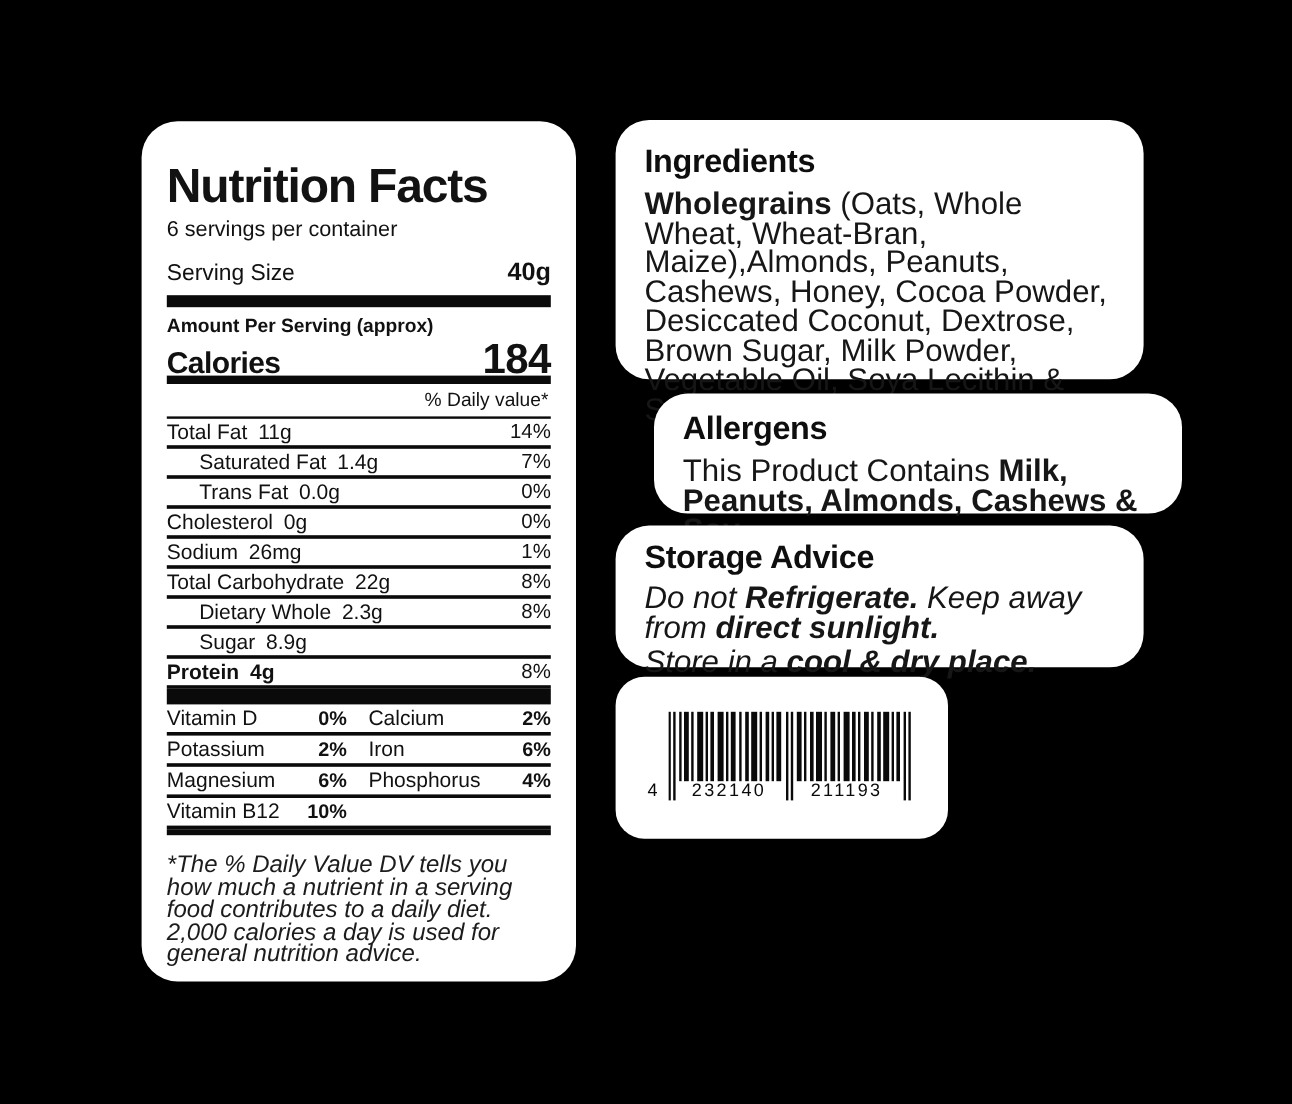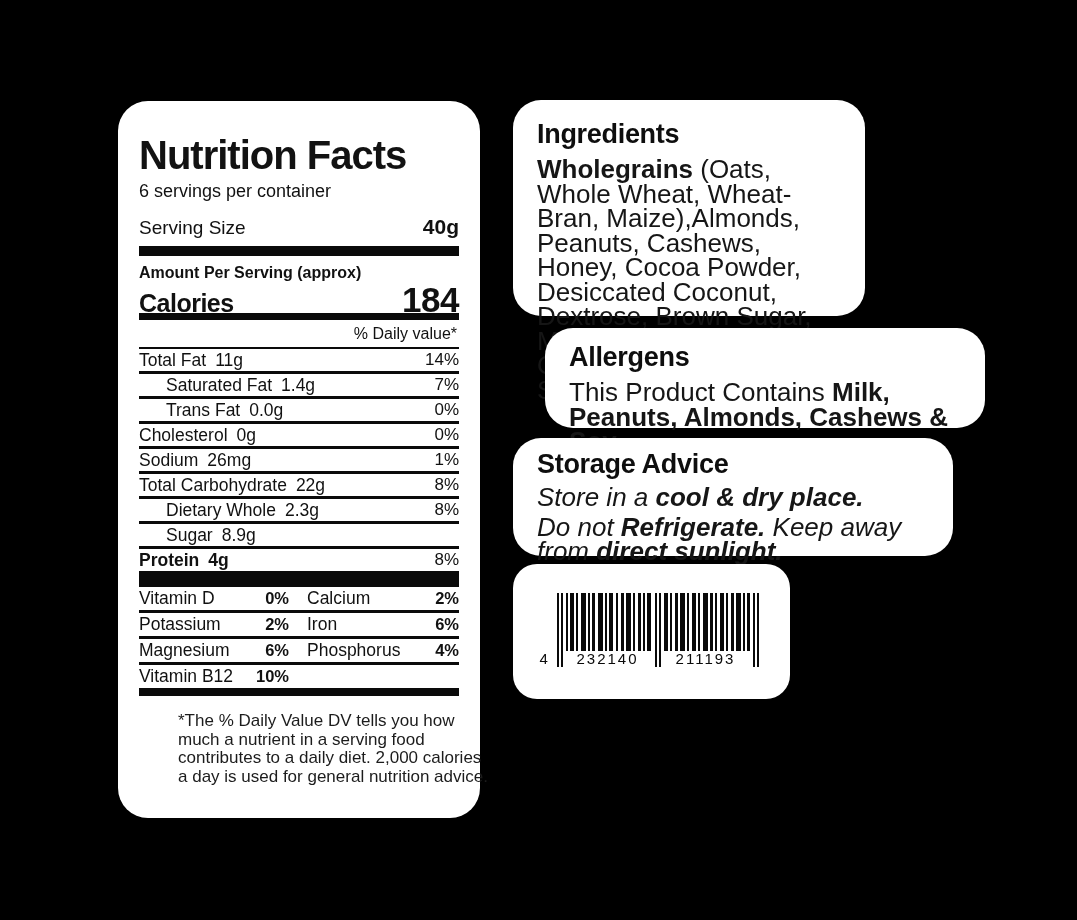--- a/index.html
+++ b/index.html
@@ -30,24 +30,24 @@
   .nrow{display:flex;align-items:center;height:22px;border-bottom:3px solid #0a0a0a;font-size:17.5px;}
   .nrow .lbl{white-space:nowrap;}
   .nrow .amt{margin-left:9px;white-space:nowrap;}
   .nrow .dv{margin-left:auto;font-size:17px;}
   .nrow.indent{padding-left:27px;}
   .nrow.boldrow .lbl,.nrow.boldrow .amt{font-weight:700;}
   .vrow{display:flex;align-items:center;height:23px;border-bottom:3px solid #0a0a0a;font-size:17.5px;}
   .vrow .half{width:150px;display:flex;justify-content:space-between;align-items:baseline;}
   .vrow .half.right{margin-left:18px;flex:1;}
   .vrow .pct{font-weight:600;font-size:16.5px;}
-  .nf-footnote{margin-top:16px;font-size:17px;line-height:18.5px;color:#1c1c1c;width:316px;margin-left:39px;}
+  .nf-footnote{margin-top:16px;font-style:italic;font-size:20px;line-height:18.5px;color:#1c1c1c;width:316px;}
 
   
-  #ing-card{left:513px;top:100px;width:352px;height:216px;padding:17px 24px 0;}
+  #ing-card{left:513px;top:100px;width:440px;height:216px;padding:17px 24px 0;}
   #alg-card{left:513px;top:328px;width:440px;height:100px;padding:12px 24px 0;margin-left:32px;}
   #sto-card{left:513px;top:438px;width:440px;height:118px;padding:9px 24px 0;}
   .sec-title{font-size:27px;font-weight:800;letter-spacing:-0.3px;line-height:34px;color:#0e0e0e;}
   .sec-body{font-size:26px;line-height:24.5px;margin-top:6px;color:#161616;}
   .w600{font-weight:600;}
   #sto-card .sec-body{font-style:italic;margin-top:4px;}
   #sto-card .bi{font-weight:700;}
   #sto-card .line2{margin-top:5px;}
 
   
@@ -181,22 +181,22 @@
     <div class="sec-body"><span class="w600">Wholegrains</span><span> (Oats, Whole Wheat, Wheat-Bran, Maize),Almonds, Peanuts, Cashews, Honey, Cocoa Powder, Desiccated Coconut, Dextrose, Brown Sugar, Milk Powder, Vegetable Oil, Soya Lecithin &amp; Sea Salt.</span></div>
   </div>
 
   <div class="card" id="alg-card">
     <div class="sec-title">Allergens</div>
     <div class="sec-body"><span>This Product Contains </span><span class="w600">Milk, Peanuts, Almonds, Cashews &amp; Soy.</span></div>
   </div>
 
   <div class="card" id="sto-card">
     <div class="sec-title">Storage Advice</div>
+    <div class="sec-body line2"><span>Do not </span><span class="bi">Refrigerate.</span><span> Keep away from </span><span class="bi">direct sunlight.</span></div>
     <div class="sec-body"><span>Store in a </span><span class="bi">cool &amp; dry place.</span></div>
-    <div class="sec-body line2"><span>Do not </span><span class="bi">Refrigerate.</span><span> Keep away from </span><span class="bi">direct sunlight.</span></div>
   </div>
 
   <div class="card" id="bc-card">
     <div class="bc-wrap">
       <svg width="204" height="76" viewBox="0 0 204 76">
 
         <rect x="0" y="0" width="2" height="74" fill="#0a0a0a"></rect>
           <rect x="4" y="0" width="2" height="74" fill="#0a0a0a"></rect>
         <rect x="98" y="0" width="2" height="74" fill="#0a0a0a"></rect>
           <rect x="102" y="0" width="2" height="74" fill="#0a0a0a"></rect>

